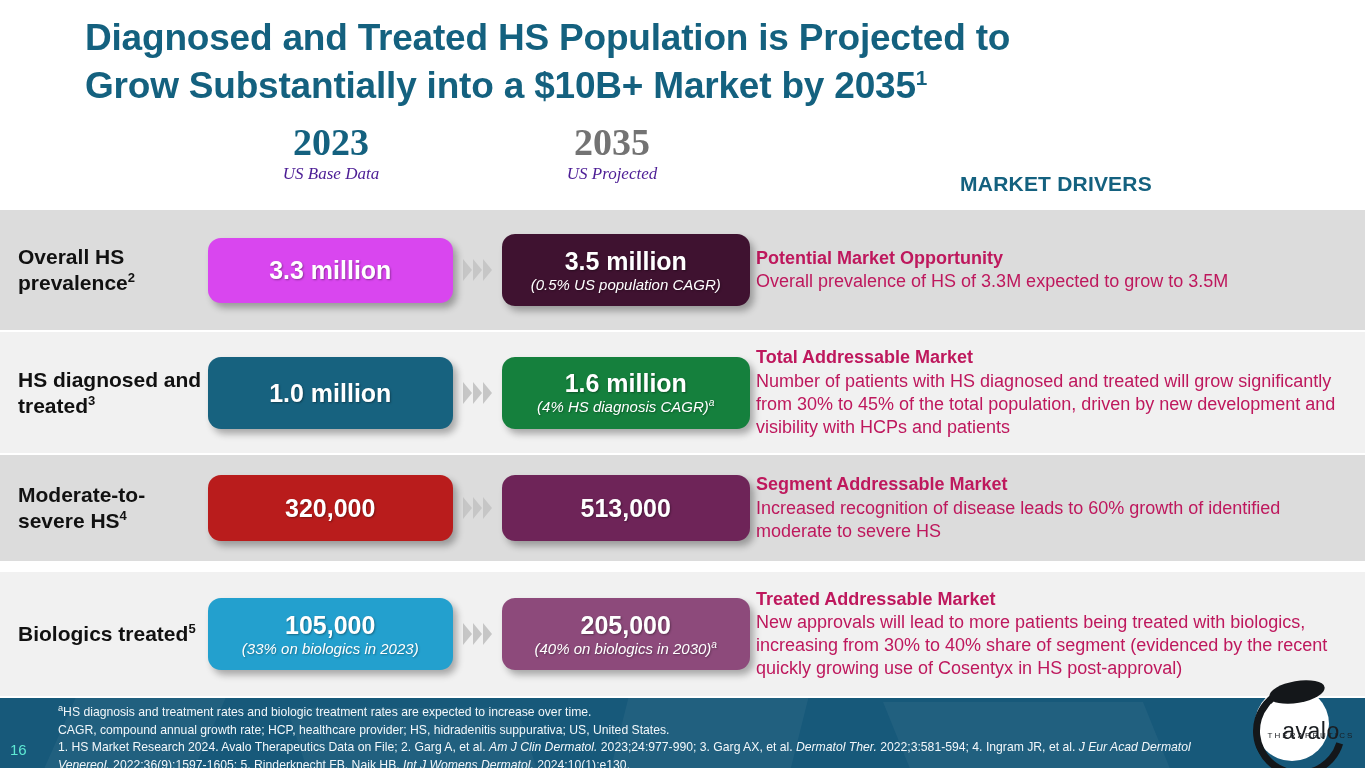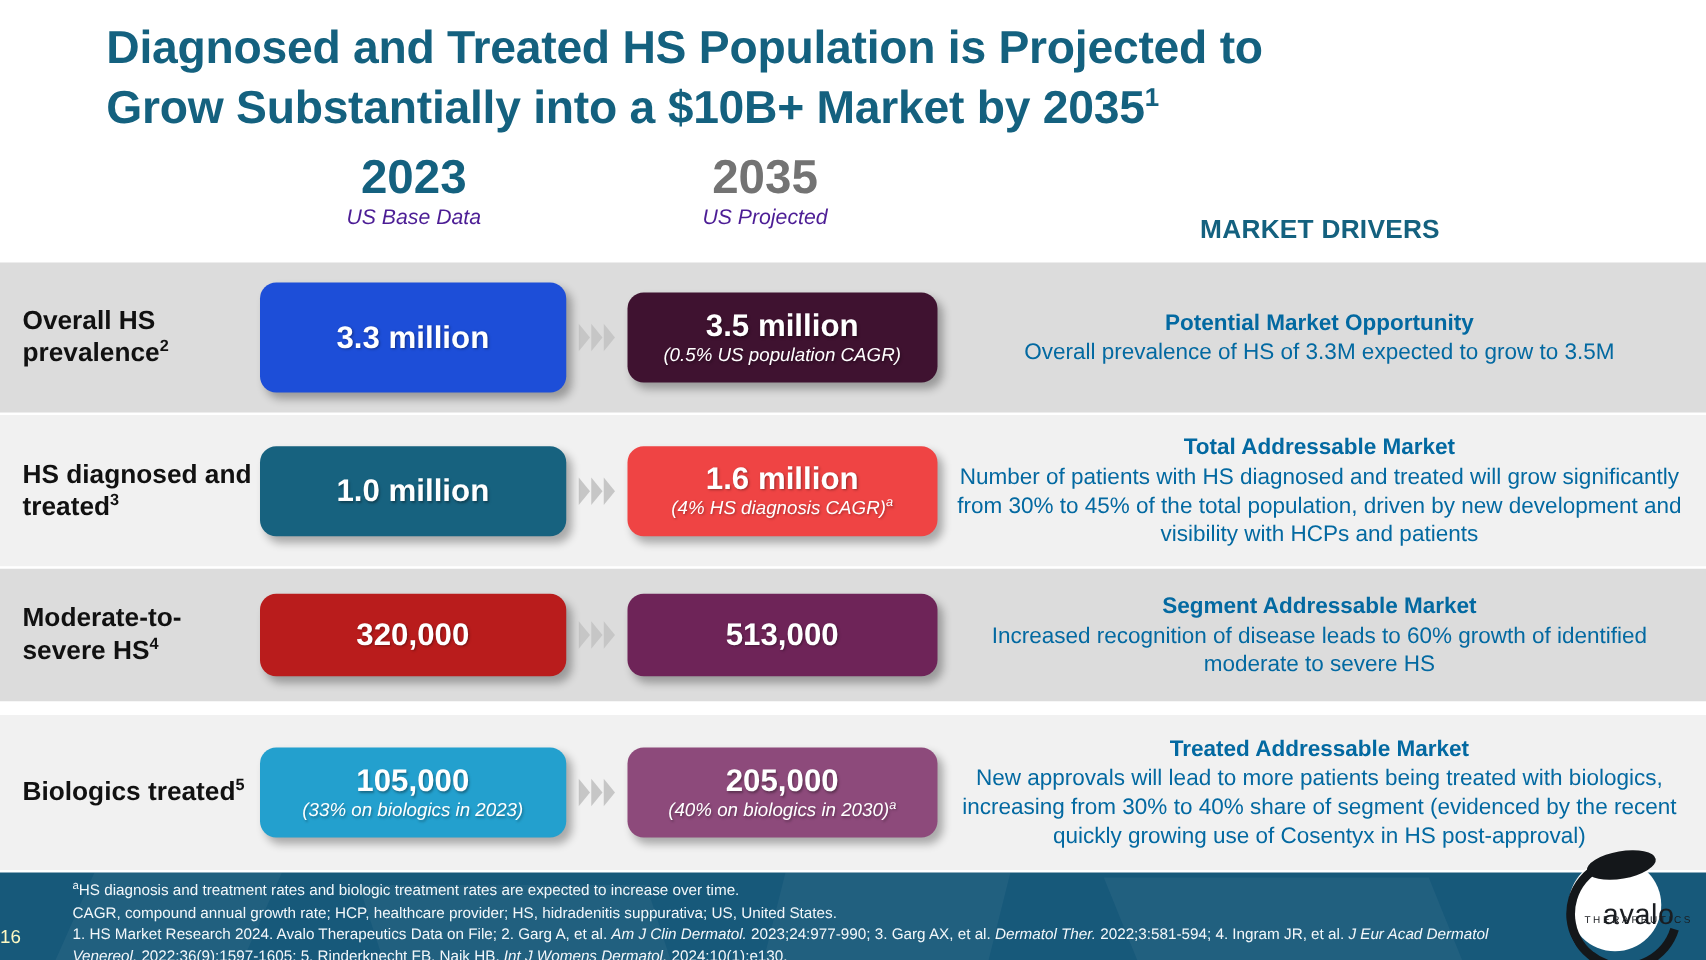--- a/index.html
+++ b/index.html
@@ -21,21 +21,21 @@
     color: #14617f;
     font-size: 37px;
     font-weight: bold;
     line-height: 1.29;
     letter-spacing: -0.2px;
     margin-left: 30px;
   }
   .title sup { font-size: 0.56em; vertical-align: super; line-height: 0; }
 
   
-  .col-head { position: absolute; text-align: center; }
+  .col-head { position: absolute; text-align: center; font-family: Liberation Serif, serif; }
   .col-head .yr {
     font-size: 38px; font-weight: bold; line-height: 1.05;
   }
   .col-head .sub {
     font-size: 17px; font-style: italic; color: #4c1d95; margin-top: 1px;
   }
   #head-2023 { left: 207px; top: 123px; width: 248px; }
   #head-2023 .yr { color: #14617f; }
   #head-2035 { left: 488px; top: 123px; width: 248px; }
   #head-2035 .yr { color: #737373; }
@@ -97,38 +97,38 @@
     width: 0; height: 0;
     border-top: 11px solid transparent;
     border-bottom: 11px solid transparent;
     border-left: 9px solid #c6c6c6;
   }
 
   .driver {
     flex: 1 1 auto;
     padding: 0 10px 0 6px;
     box-sizing: border-box;
-    text-align: center;
-    color: #0369a1;
+    text-align: left;
+    color: #be185d;
   }
   .driver .dtitle { font-size: 18px; font-weight: bold; line-height: 1.3; }
   .driver .dbody  { font-size: 18px; line-height: 1.28; }
 
   
   .footer {
     position: absolute; left: 0; top: 698px; width: 1365px; height: 70px;
     background: #17597a;
     overflow: hidden;
   }
   .footer .facet {
     position: absolute; background: rgba(255,255,255,0.045);
   }
   .page-num {
-    position: absolute; left: 0; top: 43px;
-    color: #fef9c3; font-size: 15px;
+    position: absolute; left: 10px; top: 43px;
+    color: #5eead4; font-size: 15px;
   }
   .notes {
     position: absolute; left: 58px; top: 6px; width: 1175px;
     color: #f2f7fa; font-size: 12.2px; line-height: 1.44;
   }
   .notes sup { font-size: 0.75em; vertical-align: super; line-height: 0; }
   .notes i, .notes em { font-style: italic; }
 
   
   .logo {
@@ -186,21 +186,21 @@
   <div class="col-head" id="head-2035">
     <div class="yr">2035</div>
     <div class="sub">US Projected</div>
   </div>
   <div id="head-drivers">MARKET DRIVERS</div>
 
   <div id="rows-host">
       <div class="row" style="top: 210px; height: 120px; background: rgb(220, 220, 220);">
         <div class="row-label"><span>Overall HS prevalence</span><sup>2</sup></div>
         <div class="pill-zone">
-          <div class="pill left" style="height: 88px; background: #1d4ed8;">
+          <div class="pill left" style="height: 65px; background: #d946ef;">
             <div class="big">3.3 million</div>
           </div>
           <div class="chevrons">
             <div class="chev"></div>
             <div class="chev"></div>
             <div class="chev"></div>
           </div>
           <div class="pill right" style="height: 72px; background: rgb(63, 18, 48);">
             <div class="big">3.5 million</div>
             <div class="note"><span>(0.5% US population CAGR)</span></div>
@@ -215,21 +215,21 @@
         <div class="row-label"><span>HS diagnosed and treated</span><sup>3</sup></div>
         <div class="pill-zone">
           <div class="pill left" style="height: 72px; background: rgb(23, 98, 127);">
             <div class="big">1.0 million</div>
           </div>
           <div class="chevrons">
             <div class="chev"></div>
             <div class="chev"></div>
             <div class="chev"></div>
           </div>
-          <div class="pill right" style="height: 72px; background: #ef4444;">
+          <div class="pill right" style="height: 72px; background: #15803d;">
             <div class="big">1.6 million</div>
             <div class="note"><span>(4% HS diagnosis CAGR)</span><sup>a</sup></div>
           </div>
         </div>
         <div class="driver">
           <div class="dtitle">Total Addressable Market</div>
           <div class="dbody">Number of patients with HS diagnosed and treated will grow significantly from 30% to 45% of the total population, driven by new development and visibility with HCPs and patients</div>
         </div>
       </div>
       <div class="row" style="top: 455px; height: 106px; background: rgb(220, 220, 220);">

